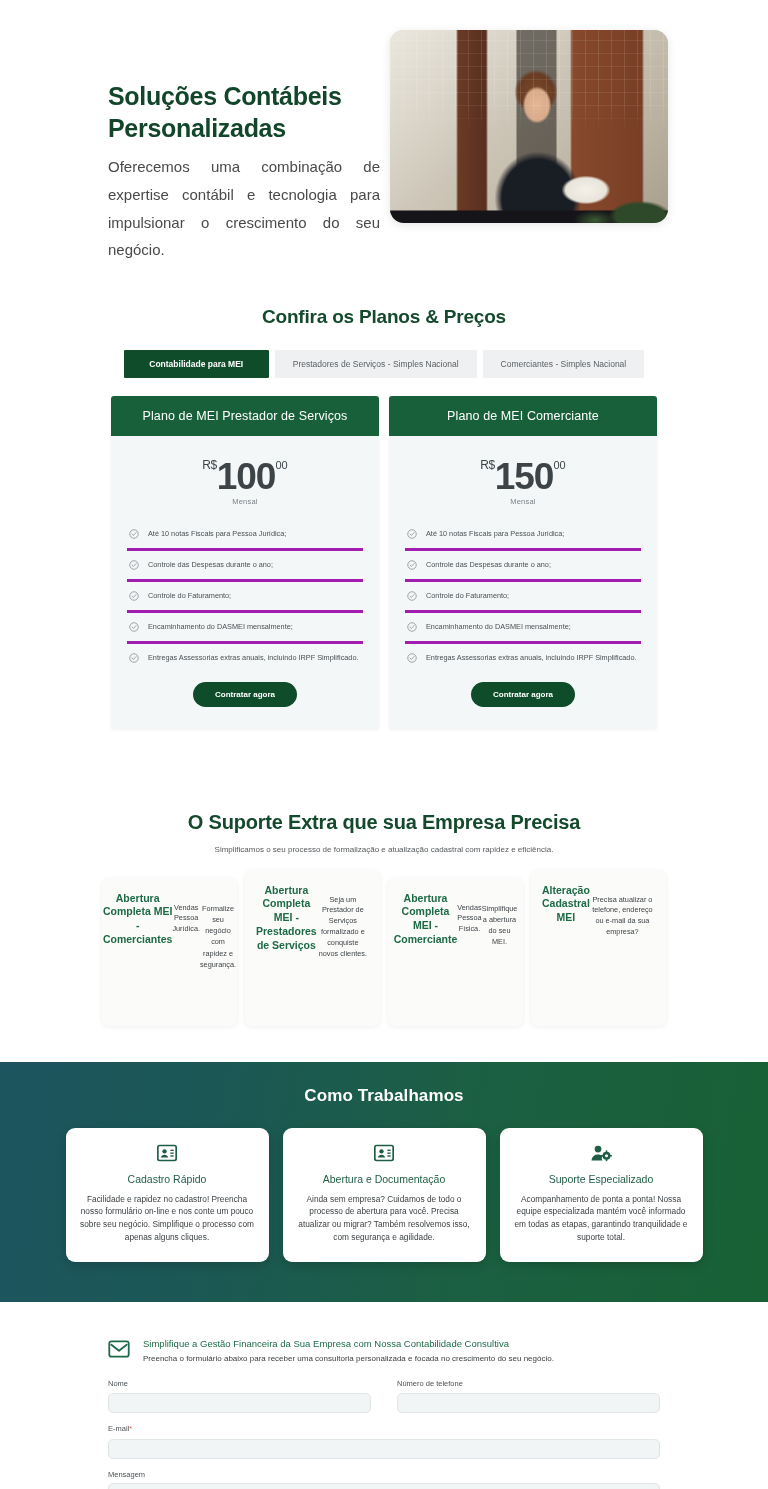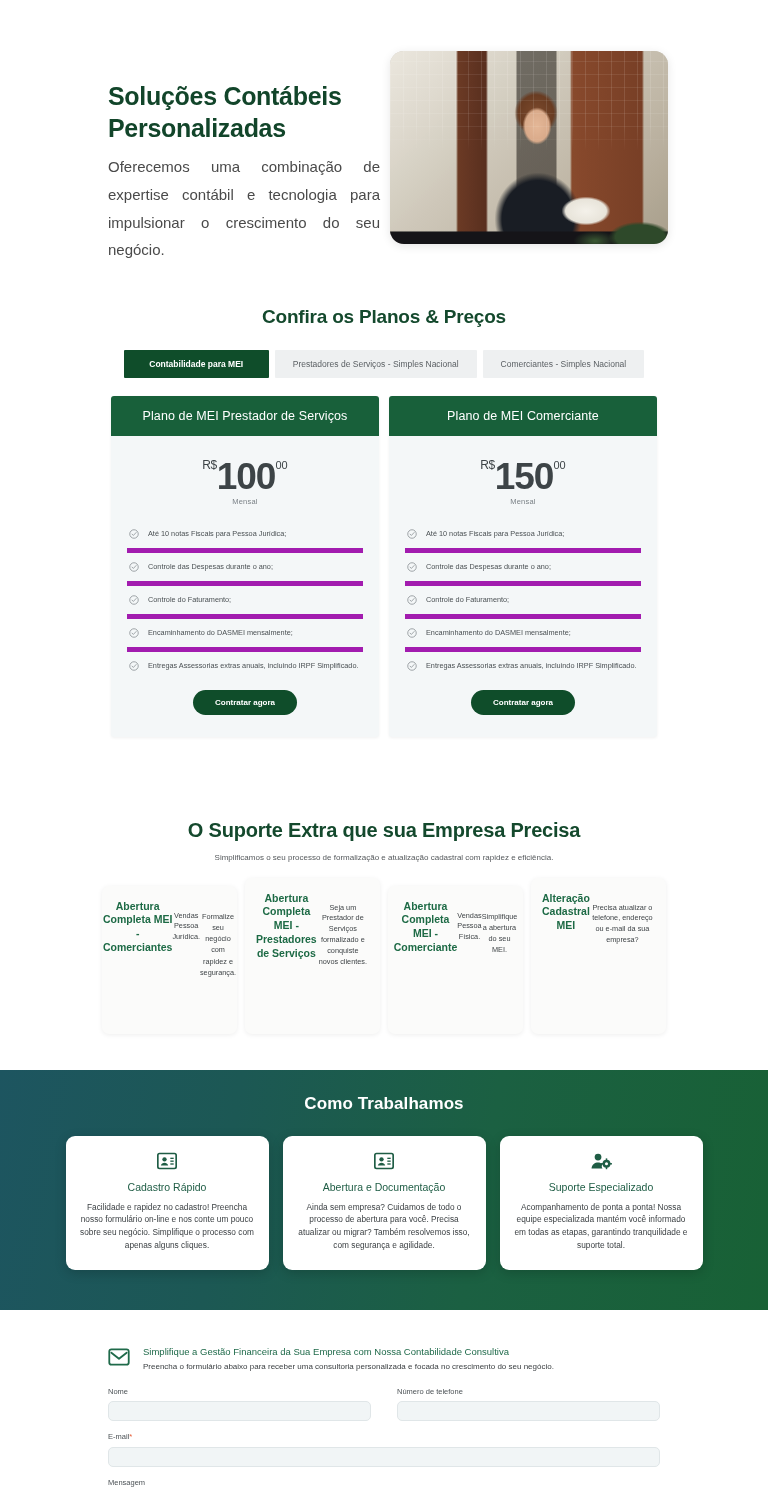--- a/index.html
+++ b/index.html
@@ -13,21 +13,21 @@
 
   
   .hero {
     position: relative;
     padding: 30px 0 40px 0;
     background: #ffffff;
   }
   .hero-inner {
     width: 768px;
     display: flex;
-    align-items: center;
+    align-items: flex-start;
   }
   .hero-left {
     width: 390px;
     padding: 50px 0 0 108px;
   }
   .hero-title {
     color: #12452a;
     font-size: 25px;
     font-weight: 700;
     line-height: 1.28;
@@ -152,21 +152,21 @@
   .cents { font-size: 11px; vertical-align: 20px; }
   .per { display:block; font-size: 7.5px; color: #7b8287; margin-top: 3px; letter-spacing:.2px;}
   .features { padding: 6px 16px 4px 16px; }
   .feat {
     display: flex;
     align-items: center;
     gap: 9px;
     font-size: 7.3px;
     color: #4a5053;
     padding: 9px 2px;
-    border-bottom: 5px solid #a21caf;
+    border-bottom: 3px solid #a21caf;
   }
   .feat:last-child { border-bottom: none; align-items: center; }
   .chk { flex: 0 0 auto; width: 10px; height: 10px; display:block; }
   .plan-cta { text-align: center; padding: 6px 0 22px 0; }
   .btn-green {
     background: #0f4d2a;
     color: #ffffff;
     font-size: 8px;
     font-weight: 600;
     border: none;

